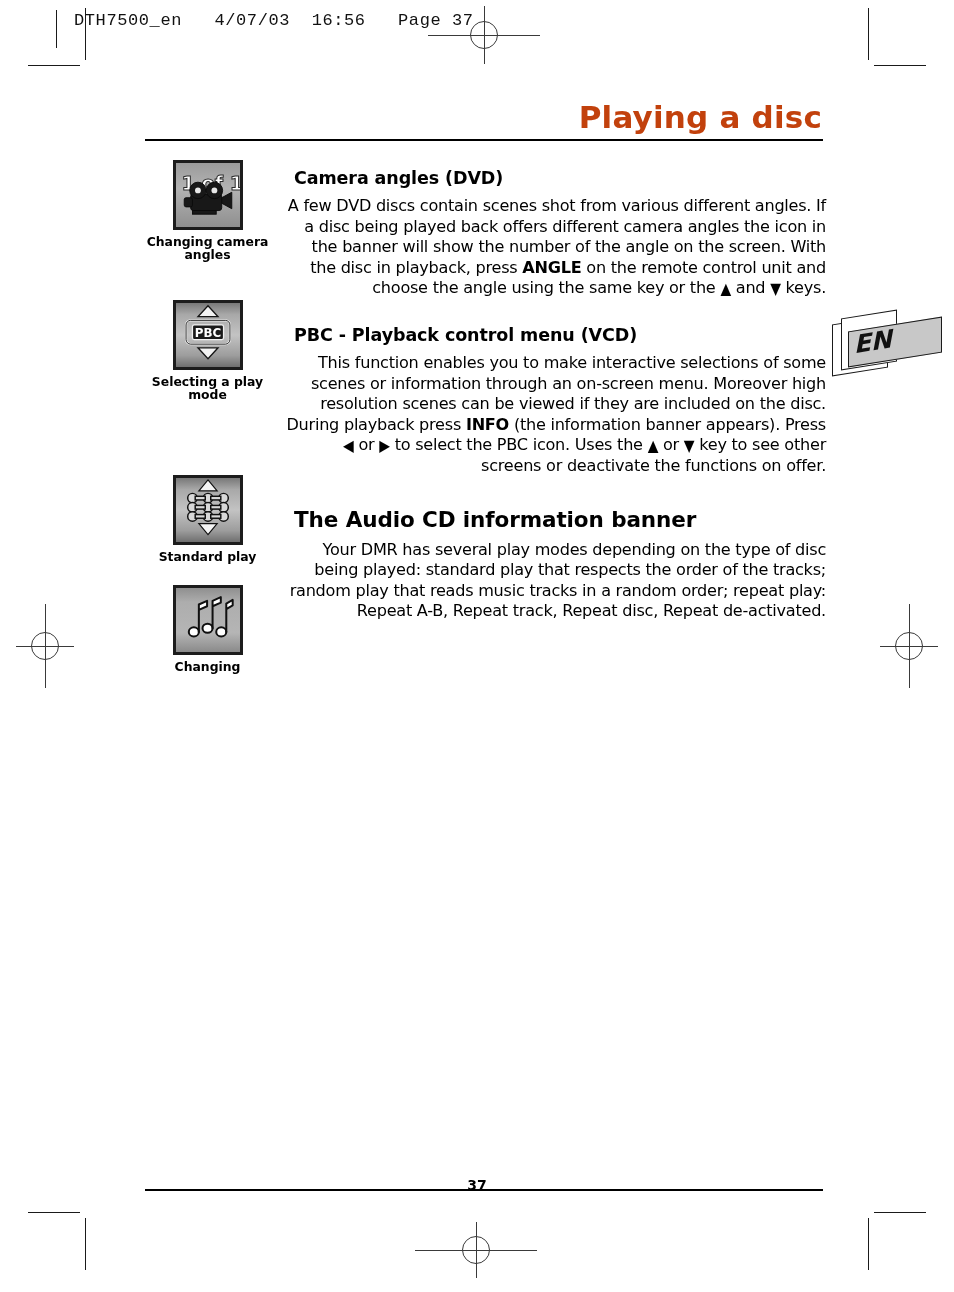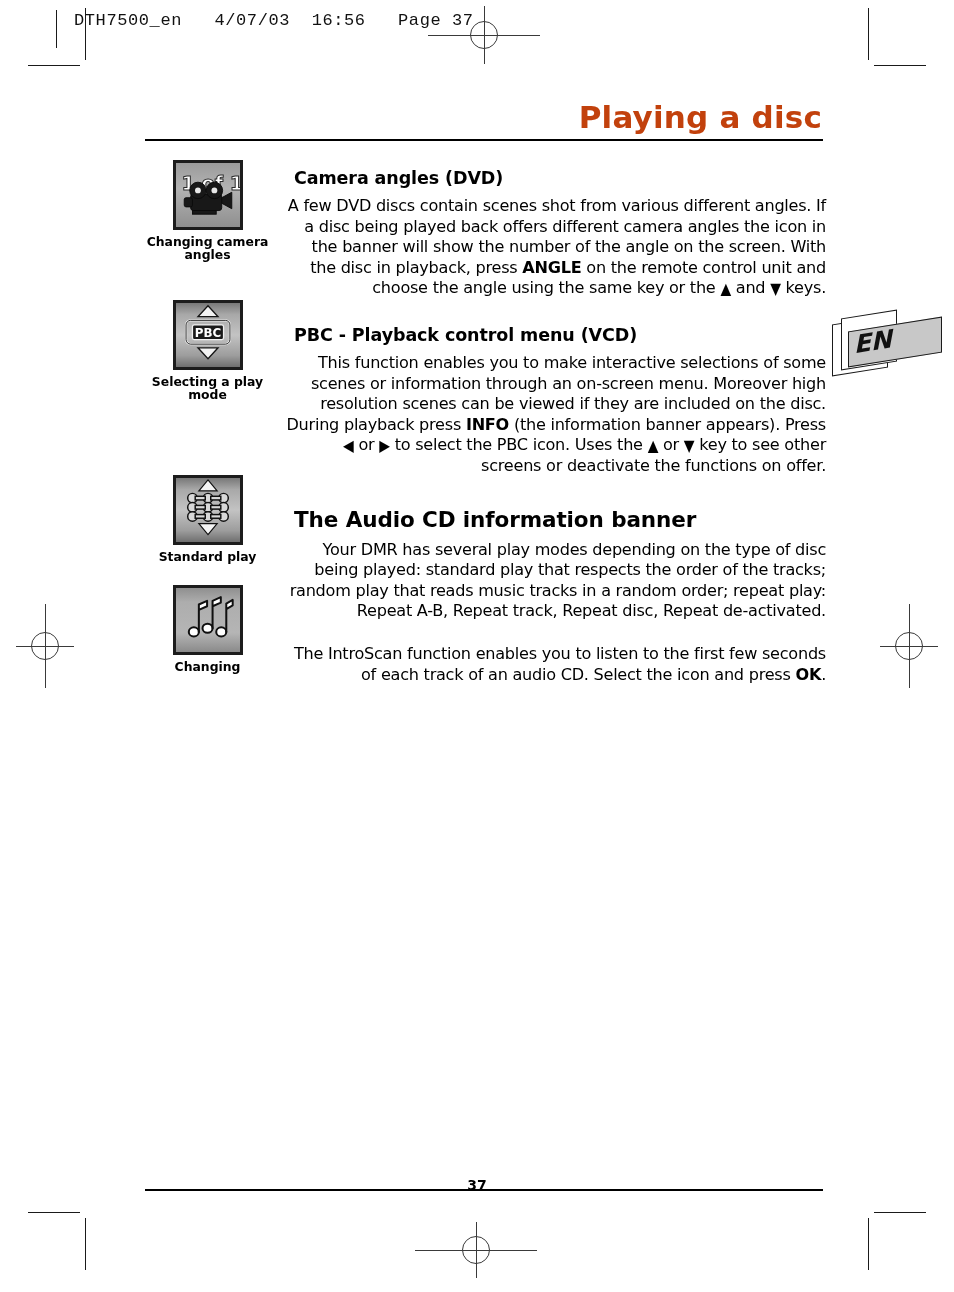--- a/index.html
+++ b/index.html
@@ -396,20 +396,19 @@
     <h2 class="sec">PBC - Playback control menu (VCD)</h2>
     <p class="body"><span>This function enables you to make interactive selections of some scenes or information through an on-screen menu. Moreover high resolution scenes can be viewed if they are included on the disc. During playback press </span><span class="b">INFO</span><span> (the information banner appears). Press </span><span class="arrow">◀</span><span> or </span><span class="arrow">▶</span><span> to select the PBC icon. Uses the </span><span class="arrow">▲</span><span> or </span><span class="arrow">▼</span><span> key to see other screens or deactivate the functions on offer.</span></p>
 
     <div style="height:22px;"></div>
 
     <h2 class="sec big">The Audio CD information banner</h2>
     <p class="body"><span>Your DMR has several play modes depending on the type of disc being played: standard play that respects the order of the tracks; random play that reads music tracks in a random order; repeat play: Repeat A-B, Repeat track, Repeat disc, Repeat de-activated.</span></p>
 
     <div style="height:16px;"></div>
 
-    <p class="body"><span>The IntroScan function enables you to listen to the first few seconds of each track of an audio CD. Select the icon and press </span><span class="b">OK</span><span>.</span></p>
 
   </div>
 
   <div class="footer-rule"></div>
   <div class="folio">37</div>
 
 </div>
 
 </body></html>

